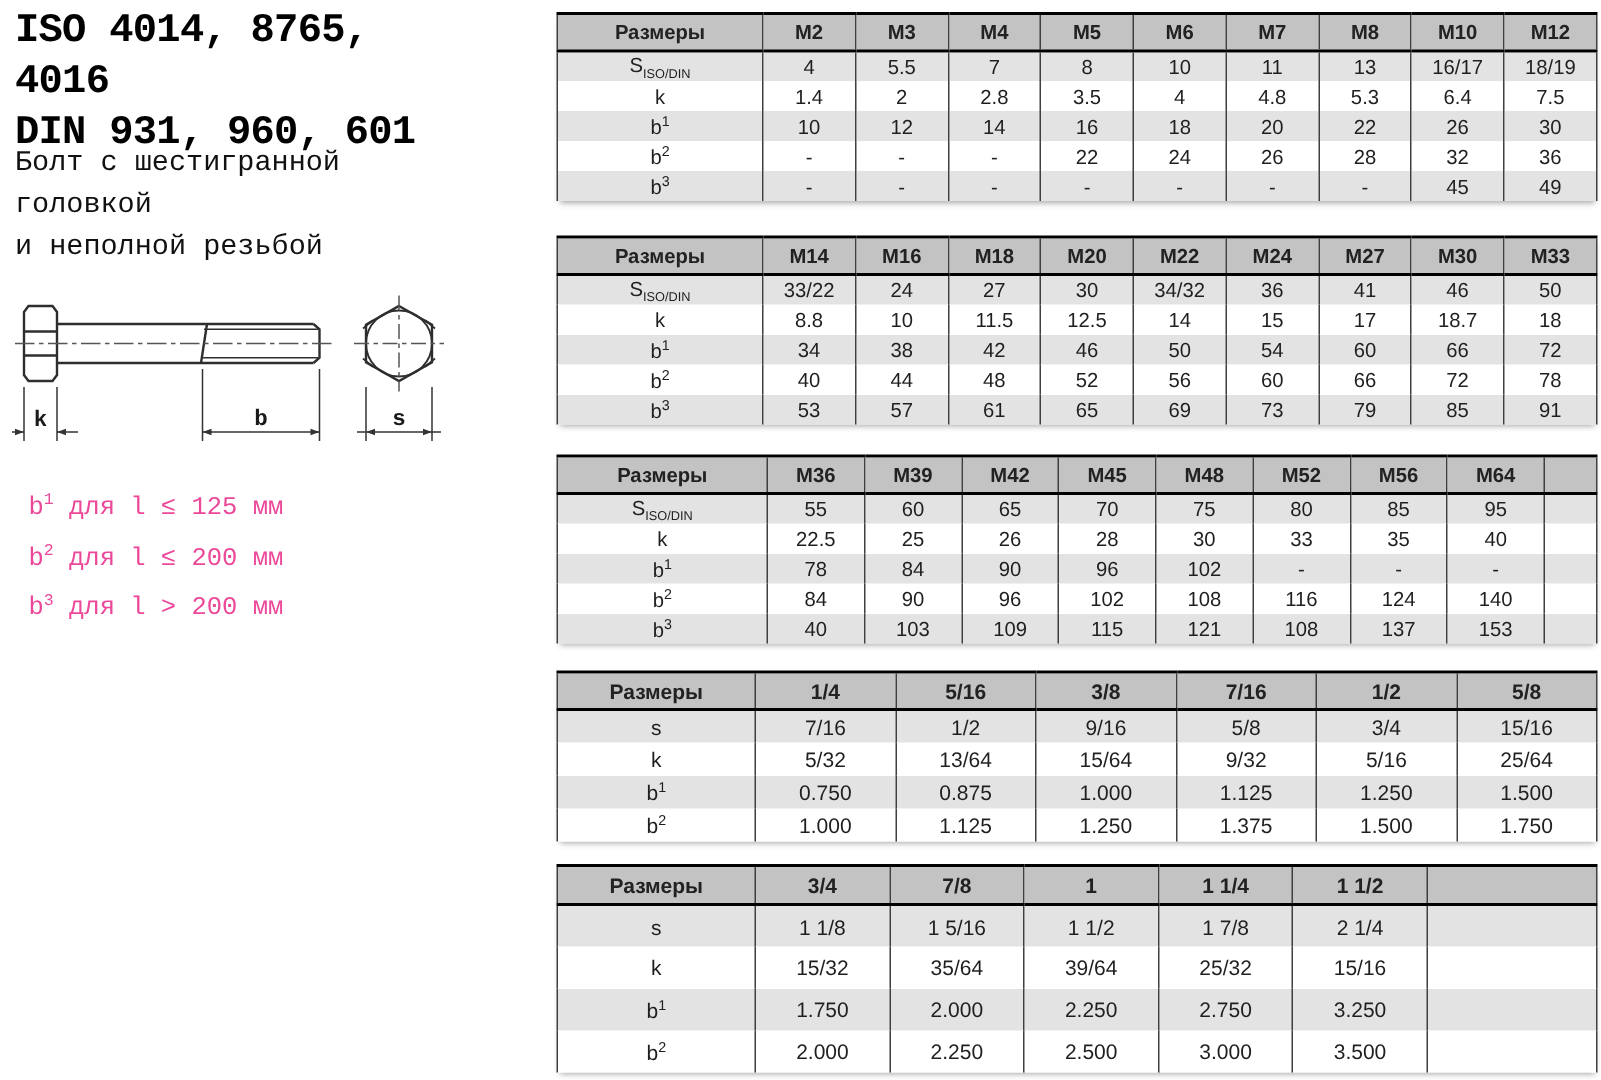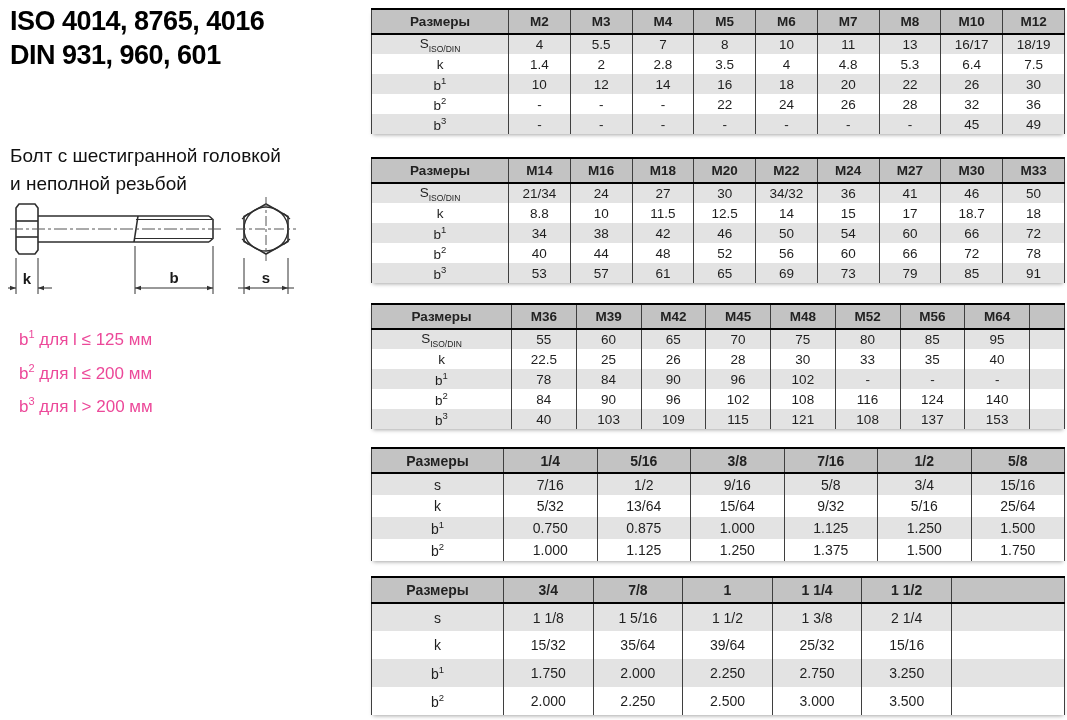--- a/index.html
+++ b/index.html
@@ -1,24 +1,24 @@
 <!DOCTYPE html>
 <html style="--header-bg: #c3c3c3; --row-alt-bg: #e3e3e3;"><head>
 <meta charset="utf-8">
 <style>
   * { margin:0; padding:0; box-sizing:border-box; }
   html,body { background:#ffffff; }
   body { font-family:"Liberation Sans", sans-serif; color:#1f1f1f; }
   .page { position:relative; width:1067px; height:720px; background:#fff; overflow:hidden; }
 
   
-  .left-panel { position:absolute; left:0; top:0; width:296px; height:720px; }
+  .left-panel { position:absolute; left:0; top:0; width:296px; height:720px;font-family:Liberation Mono, monospace; }
   .title { position:absolute; left:10px; top:4px; font-size:27px; font-weight:bold;
            color:#000; line-height:34px; letter-spacing:-0.5px; }
-  .subtitle { position:absolute; left:10px; top:94px; font-size:19px; line-height:28px; color:#111;margin-top:48px; }
+  .subtitle { position:absolute; left:10px; top:94px; font-size:19px; line-height:28px; color:#111; }
   .drawing { position:absolute; left:8px; top:196px; }
   .footnotes { position:absolute; left:19px; top:320px; font-size:17px; line-height:29px; color:#ec4899; }
   .footnotes sup { font-size:11px; }
 
   
   .tables { position:absolute; left:371px; top:0; width:694px; height:602px; }
   table.tbl { position:absolute; left:0; width:100%; border-collapse:collapse;
               table-layout:fixed; background:#fff;
               box-shadow:0 3px 4px -2px rgba(0,0,0,0.35); }
   .tbl th, .tbl td { border-left:1px solid #3f3f3f; border-right:1px solid #3f3f3f;
@@ -234,21 +234,21 @@
             <th>M22</th>
             <th>M24</th>
             <th>M27</th>
             <th>M30</th>
             <th>M33</th>
           </tr>
         </thead>
         <tbody>
           <tr>
             <td><span>S</span><sub>ISO/DIN</sub></td>
-            <td>21/34</td>
+            <td>33/22</td>
             <td>24</td>
             <td>27</td>
             <td>30</td>
             <td>34/32</td>
             <td>36</td>
             <td>41</td>
             <td>46</td>
             <td>50</td>
           </tr>
           <tr>
@@ -471,21 +471,21 @@
             <th>1 1/2</th>
             <th></th>
           </tr>
         </thead>
         <tbody>
           <tr>
             <td><span>s</span></td>
             <td>1 1/8</td>
             <td>1 5/16</td>
             <td>1 1/2</td>
-            <td>1 3/8</td>
+            <td>1 7/8</td>
             <td>2 1/4</td>
             <td></td>
           </tr>
           <tr>
             <td><span>k</span></td>
             <td>15/32</td>
             <td>35/64</td>
             <td>39/64</td>
             <td>25/32</td>
             <td>15/16</td>

